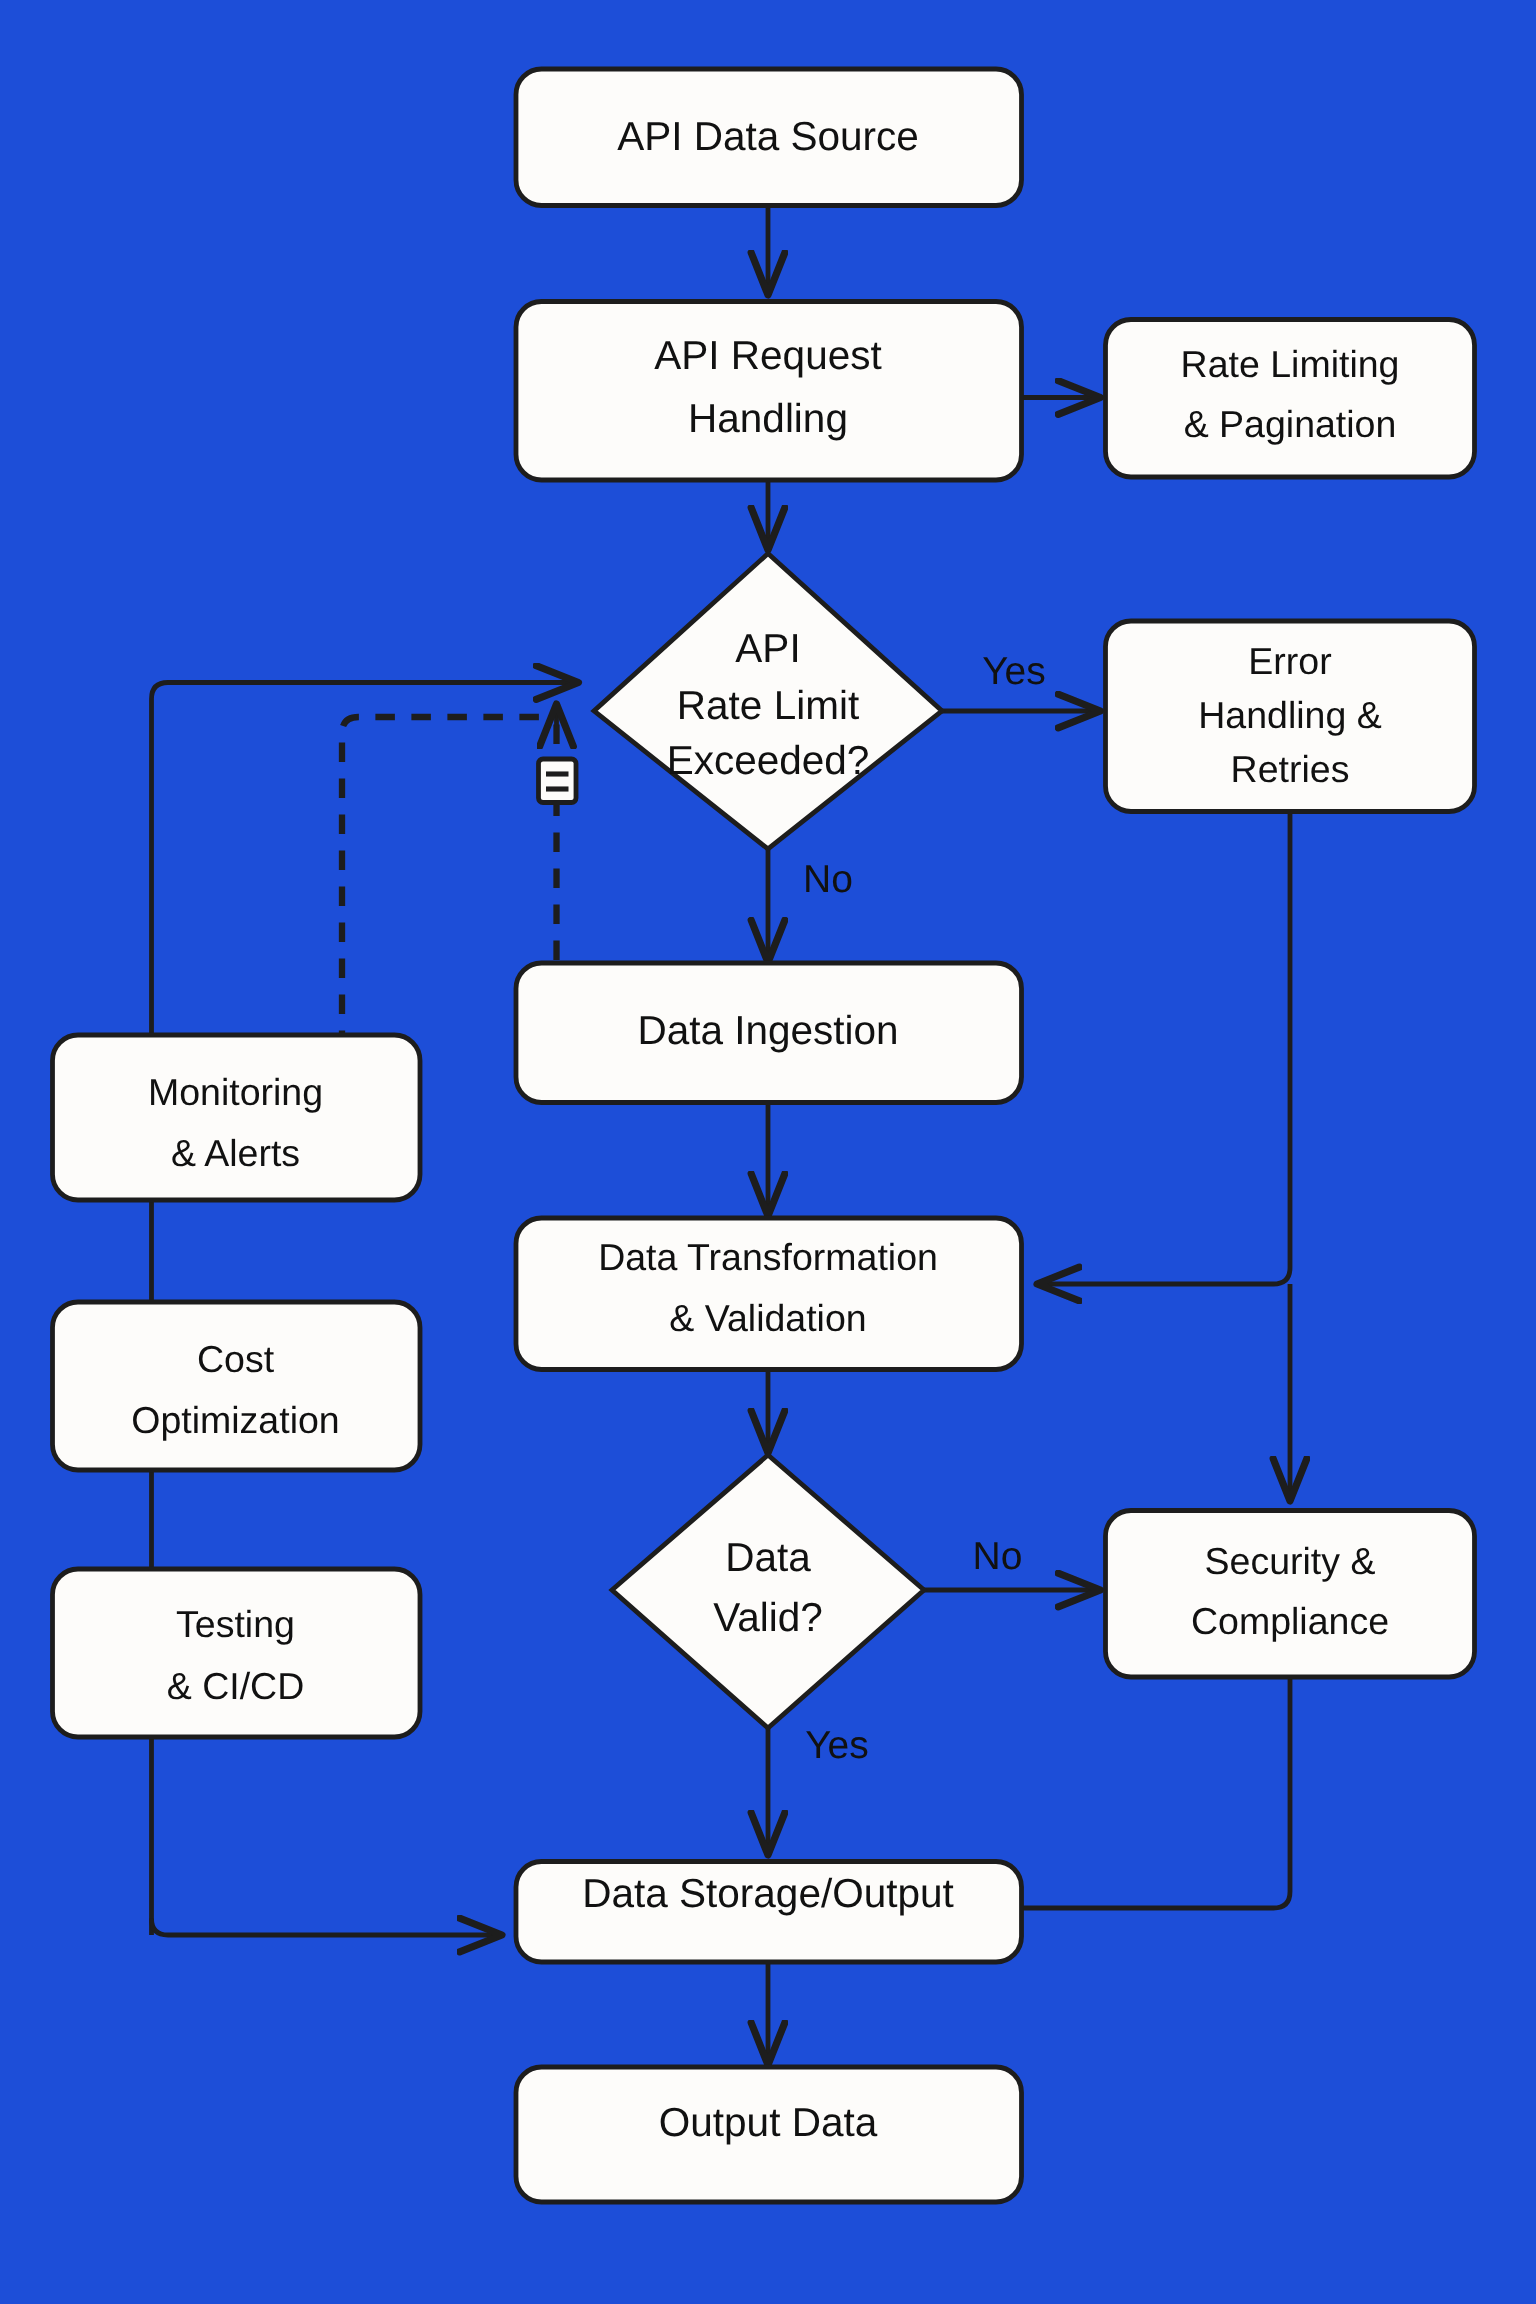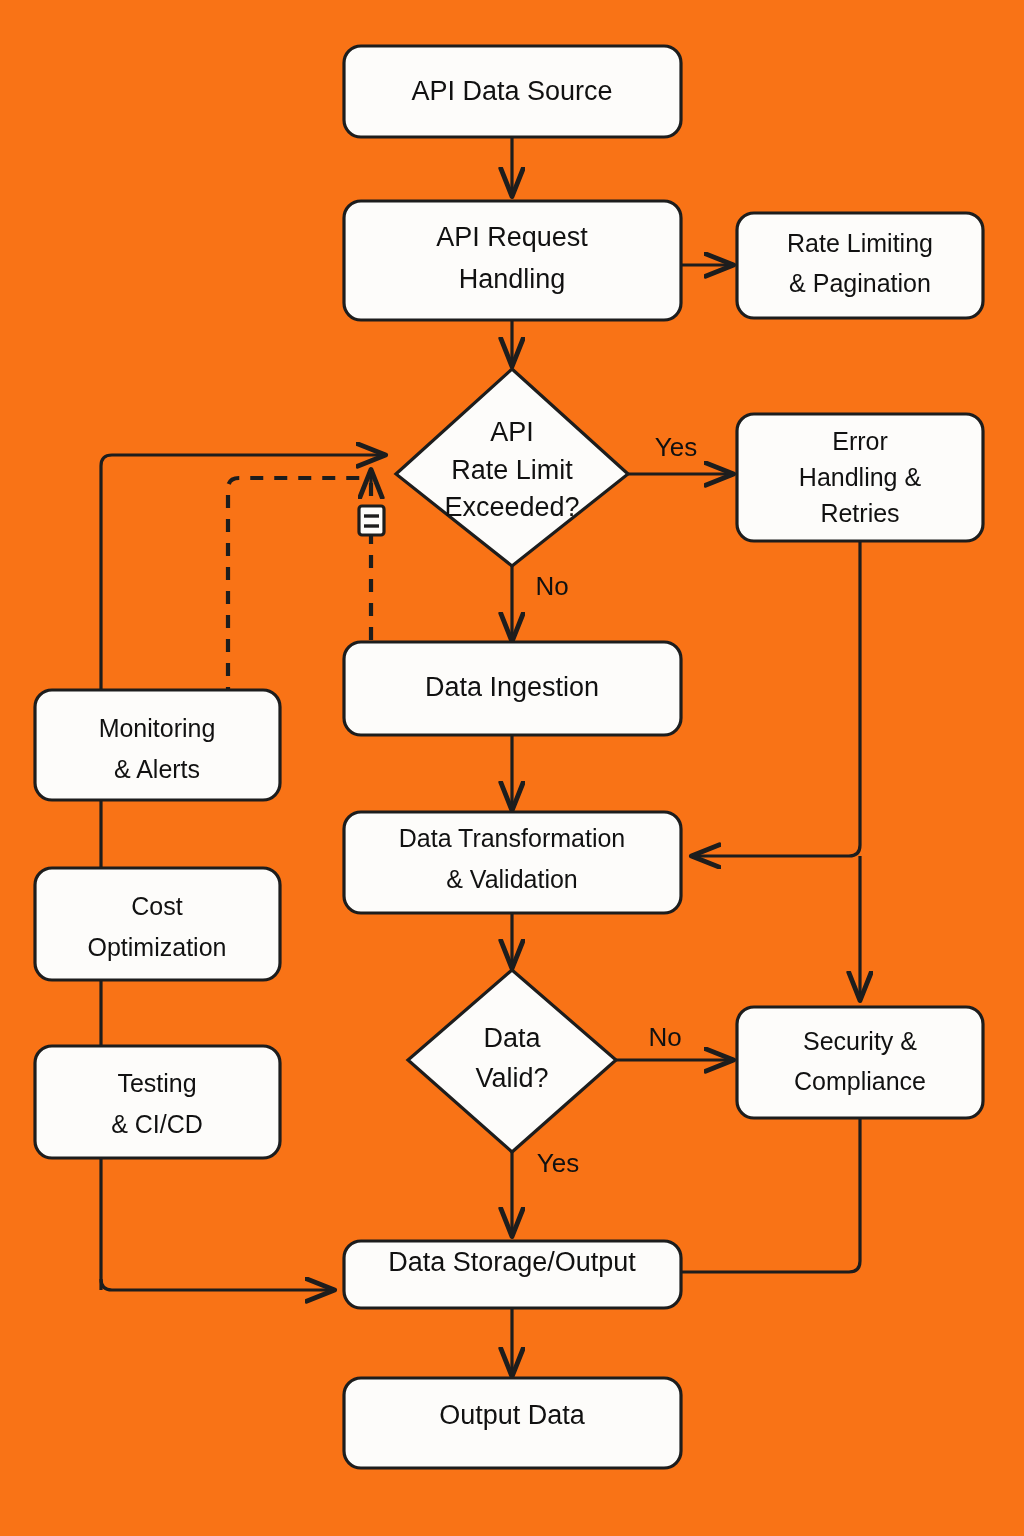--- a/index.html
+++ b/index.html
@@ -10,21 +10,21 @@
   body {
     width: 1024px;
     height: 1536px;
     font-family: "Liberation Sans", sans-serif;
     overflow: hidden;
   }
   #flow-root {
     position: relative;
     width: 1024px;
     height: 1536px;
-    background: #f97316;
+    background: #1d4ed8;
   }
   svg#flow-svg {
     position: absolute;
     top: 0;
     left: 0;
     width: 1024px;
     height: 1536px;
     display: block;
   }
   .node-shape {

